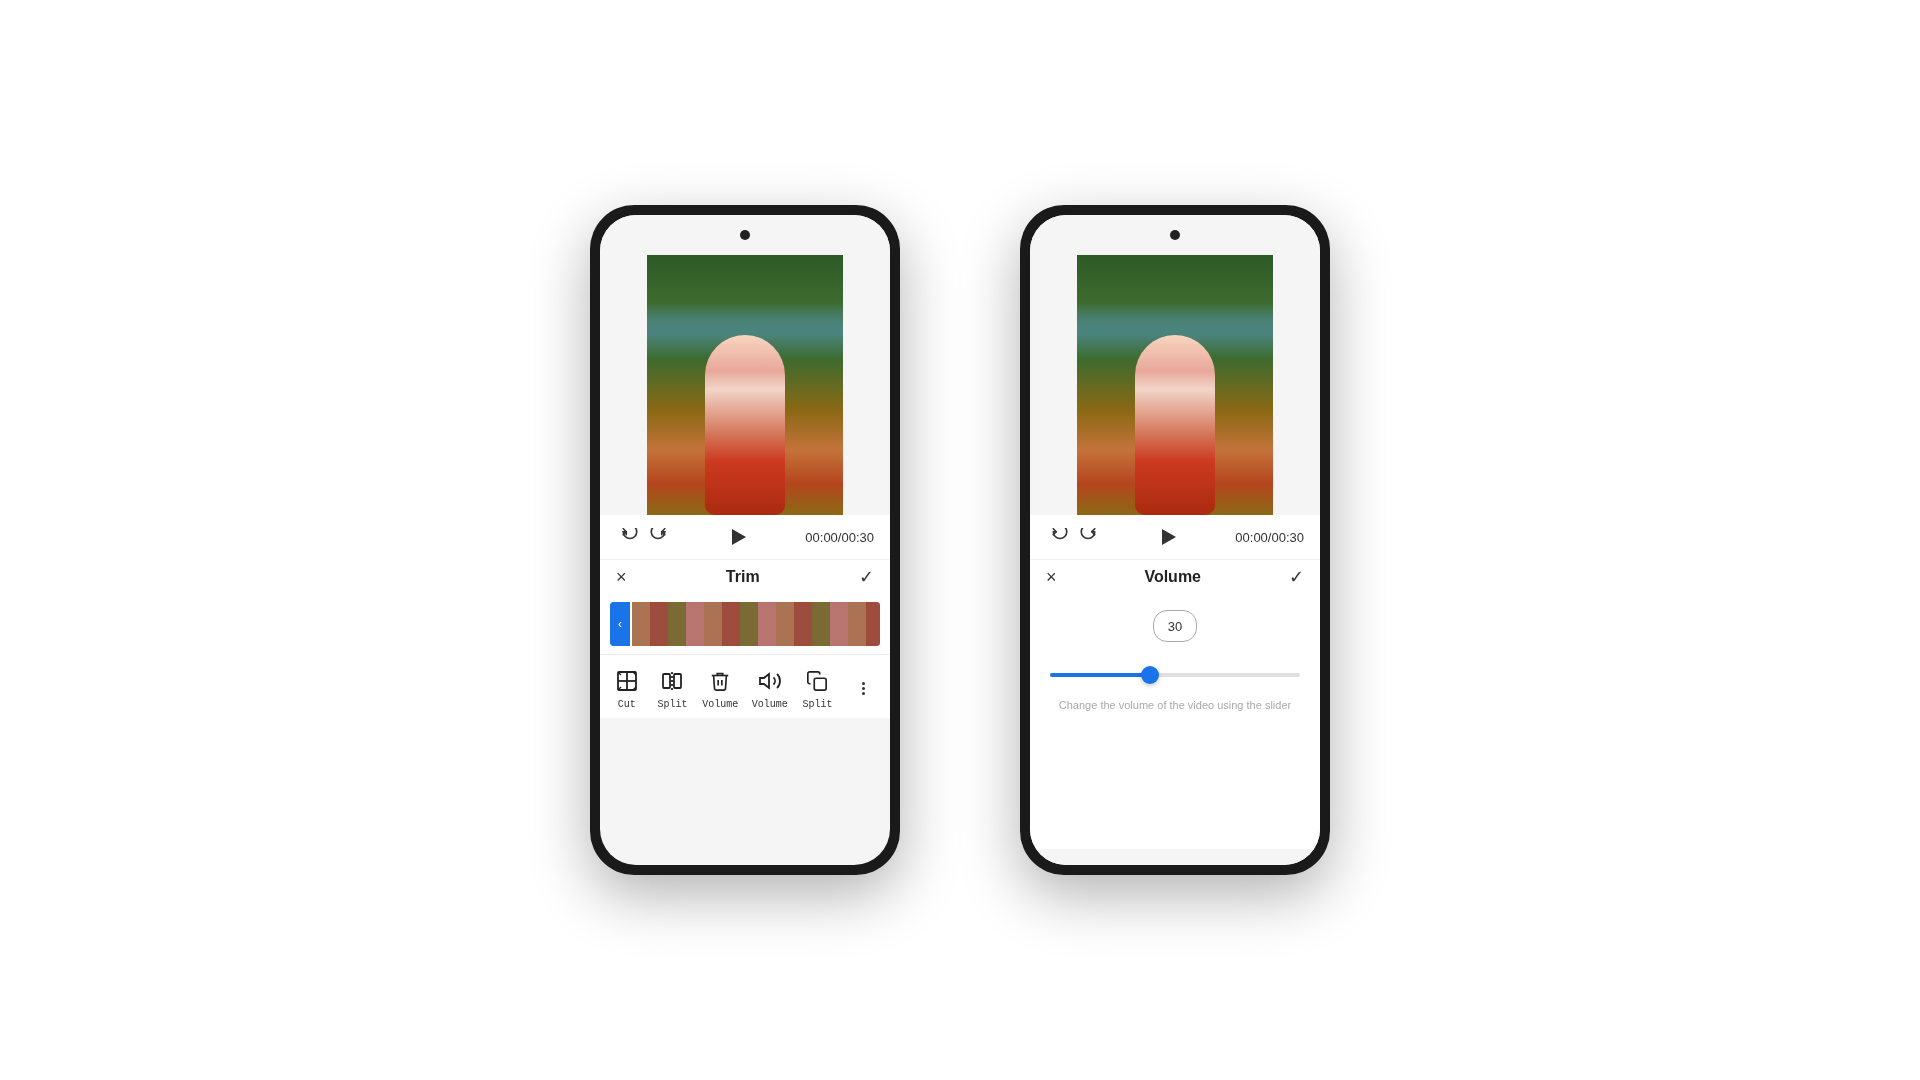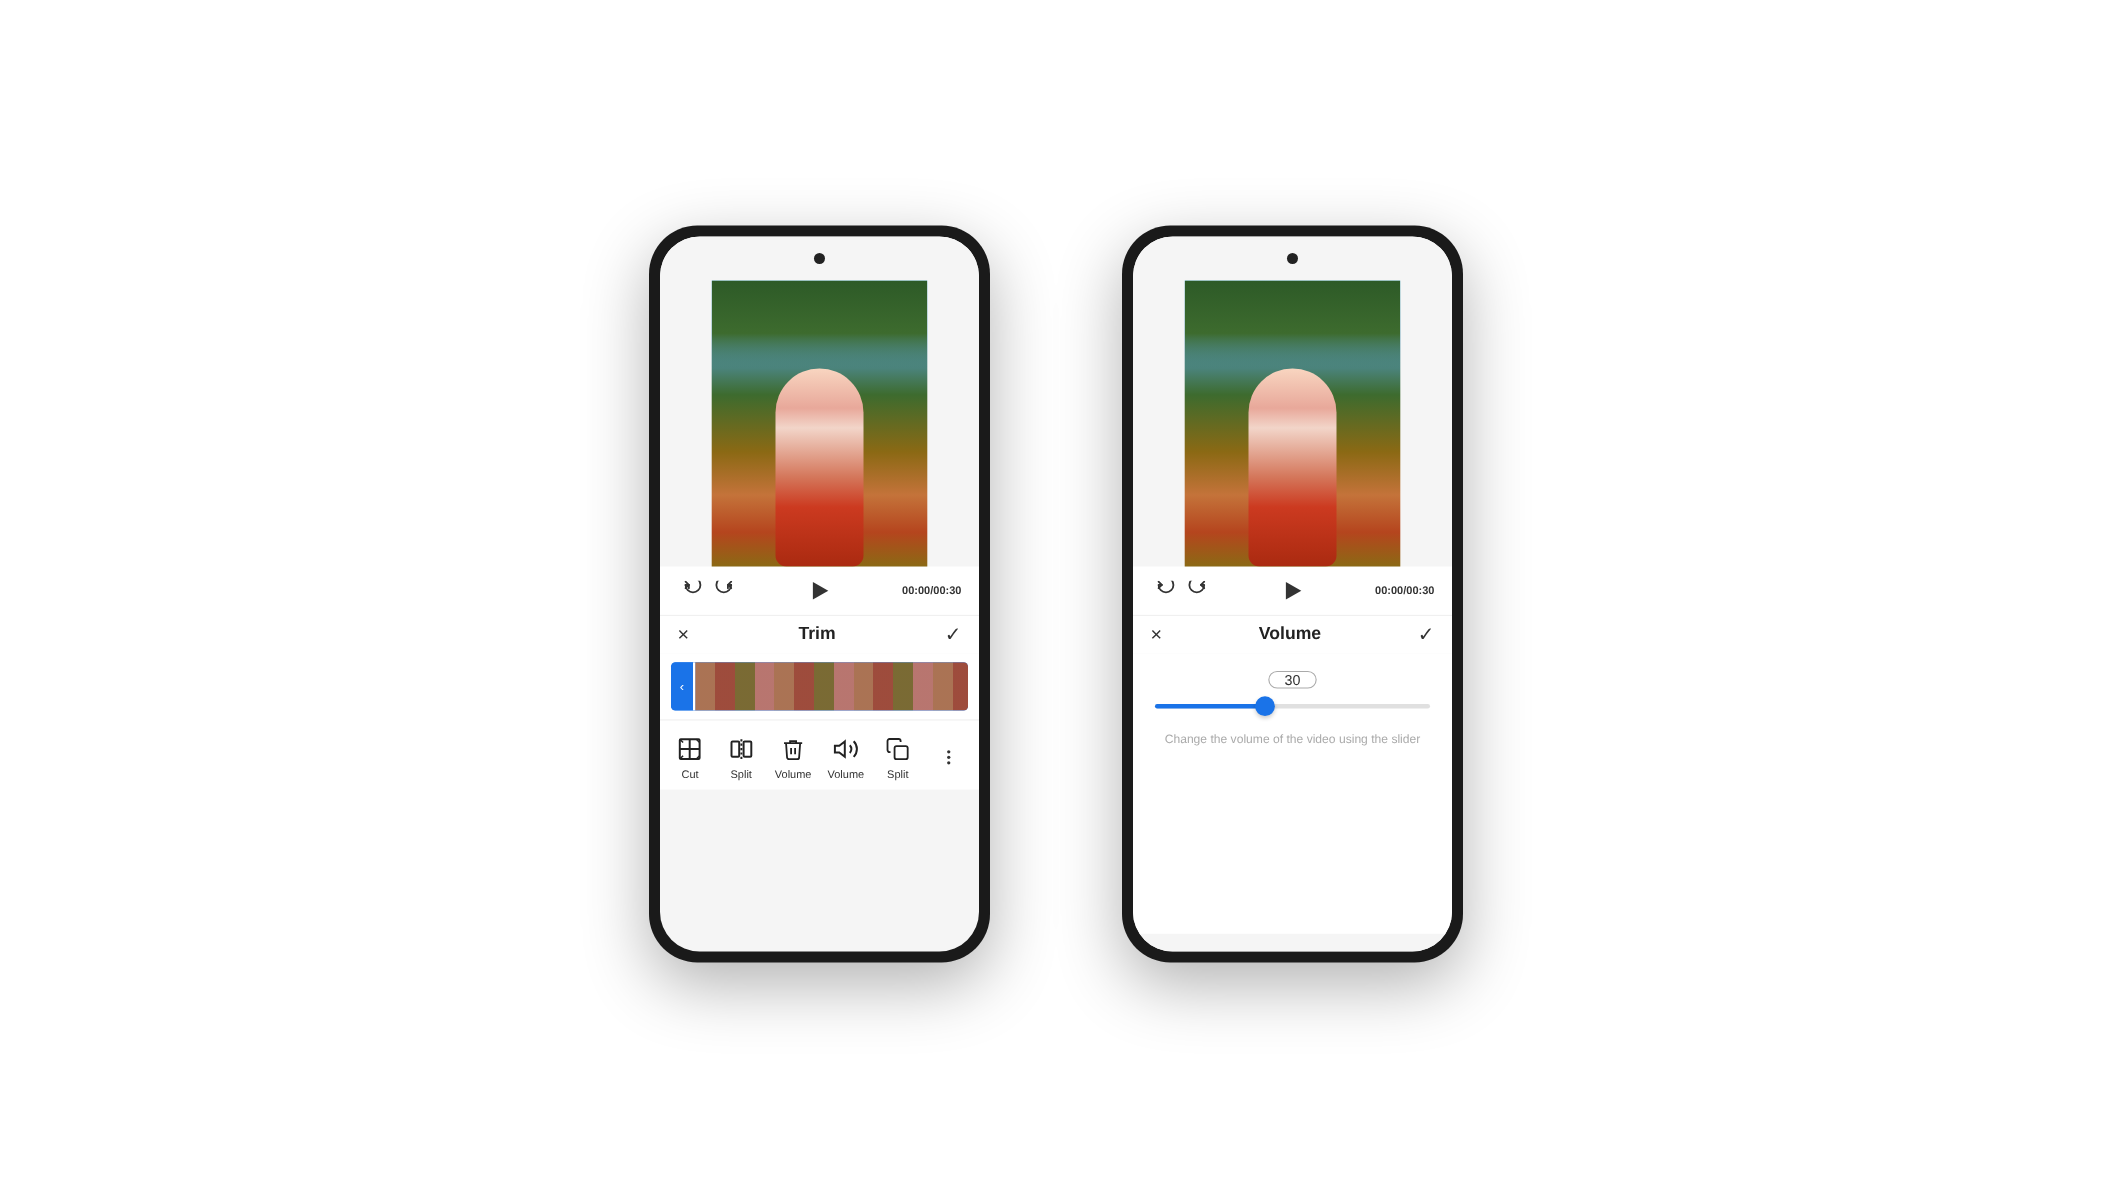--- a/index.html
+++ b/index.html
@@ -119,23 +119,23 @@
 
     .play-triangle {
       width: 0;
       height: 0;
       border-style: solid;
       border-width: 8px 0 8px 14px;
       border-color: transparent transparent transparent #333;
     }
 
     .time-display {
-      font-size: 10px;
+      font-size: 13px;
       color: #333;
-      font-weight: 700;
+      font-weight: 400;
     }
 
     
     .mode-header {
       background: #ffffff;
       padding: 8px 16px;
       display: flex;
       align-items: center;
       justify-content: space-between;
       flex-shrink: 0;
@@ -244,20 +244,21 @@
       height: 28px;
       display: flex;
       align-items: center;
       justify-content: center;
     }
 
     .tool-label {
       font-size: 10px;
       color: #333;
       text-align: center;
+      font-family: Liberation Mono, monospace;
     }
 
     
     .more-icon {
       display: flex;
       flex-direction: column;
       gap: 2px;
       align-items: center;
       justify-content: center;
     }
@@ -274,29 +275,29 @@
       background: #ffffff;
       padding: 16px 20px;
       flex: 1;
       display: flex;
       flex-direction: column;
       align-items: center;
     }
 
     .volume-value-bubble {
       width: 44px;
-      height: 16px;
+      height: 32px;
       border: 1.5px solid #aaa;
       border-radius: 14px;
       display: flex;
       align-items: center;
       justify-content: center;
       font-size: 13px;
       color: #333;
-      margin-bottom: 14px;
+      margin-bottom: 31px;
     }
 
     .volume-slider-track {
       width: 100%;
       height: 4px;
       background: #e0e0e0;
       border-radius: 2px;
       position: relative;
       margin-bottom: 20px;
     }

